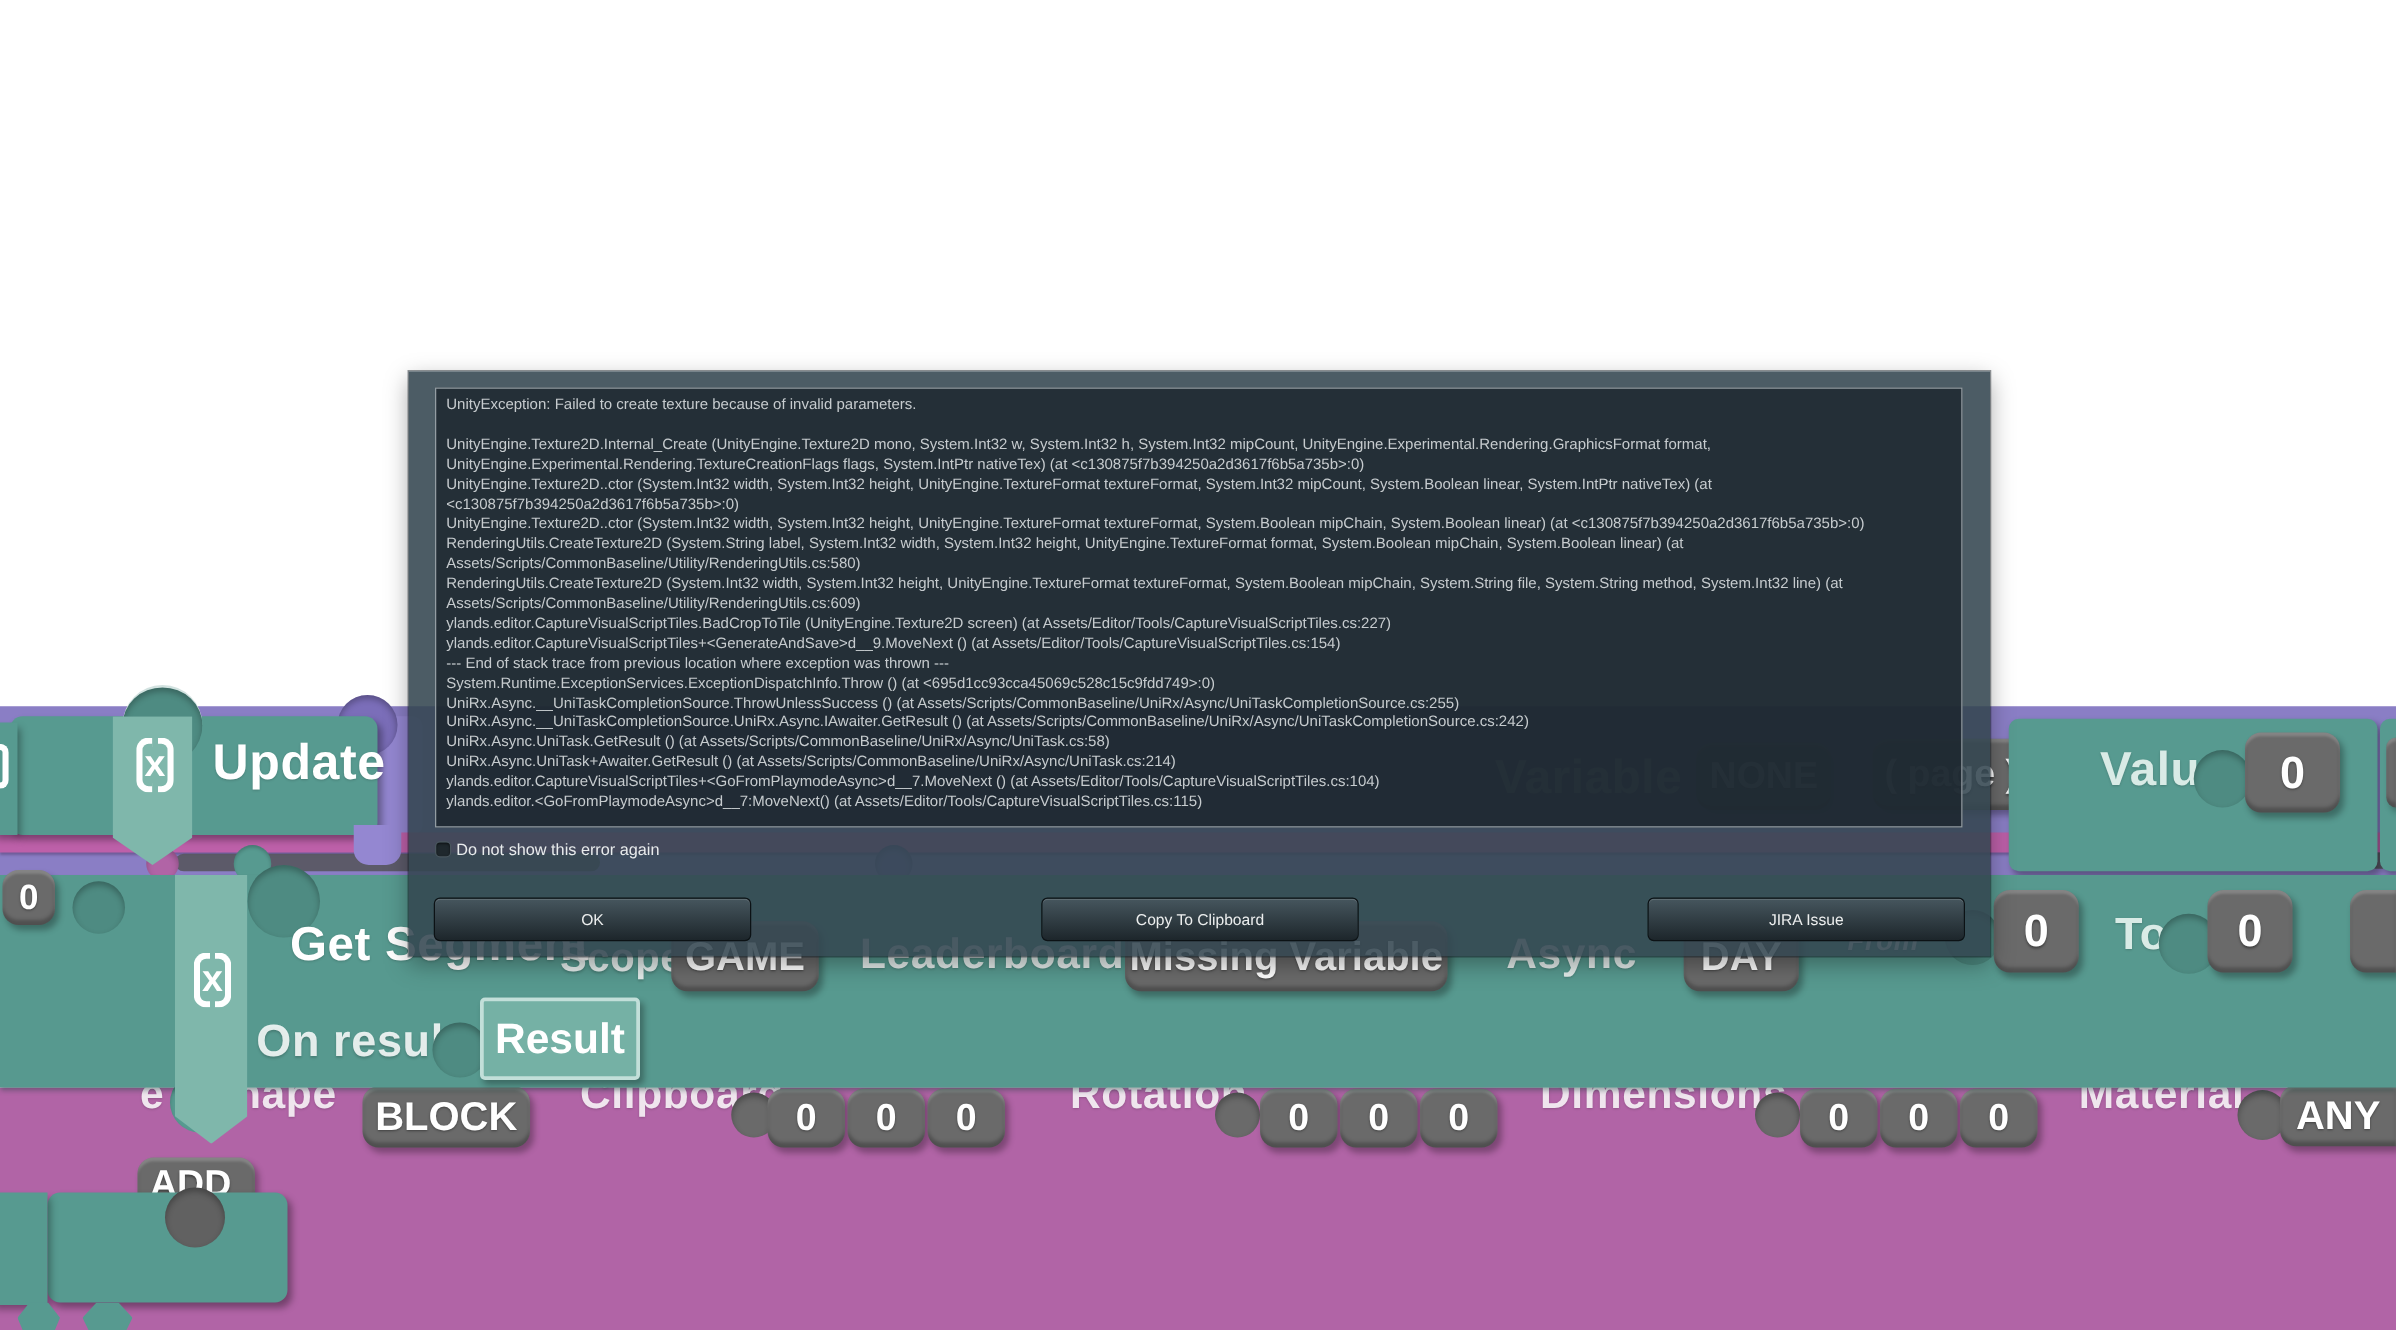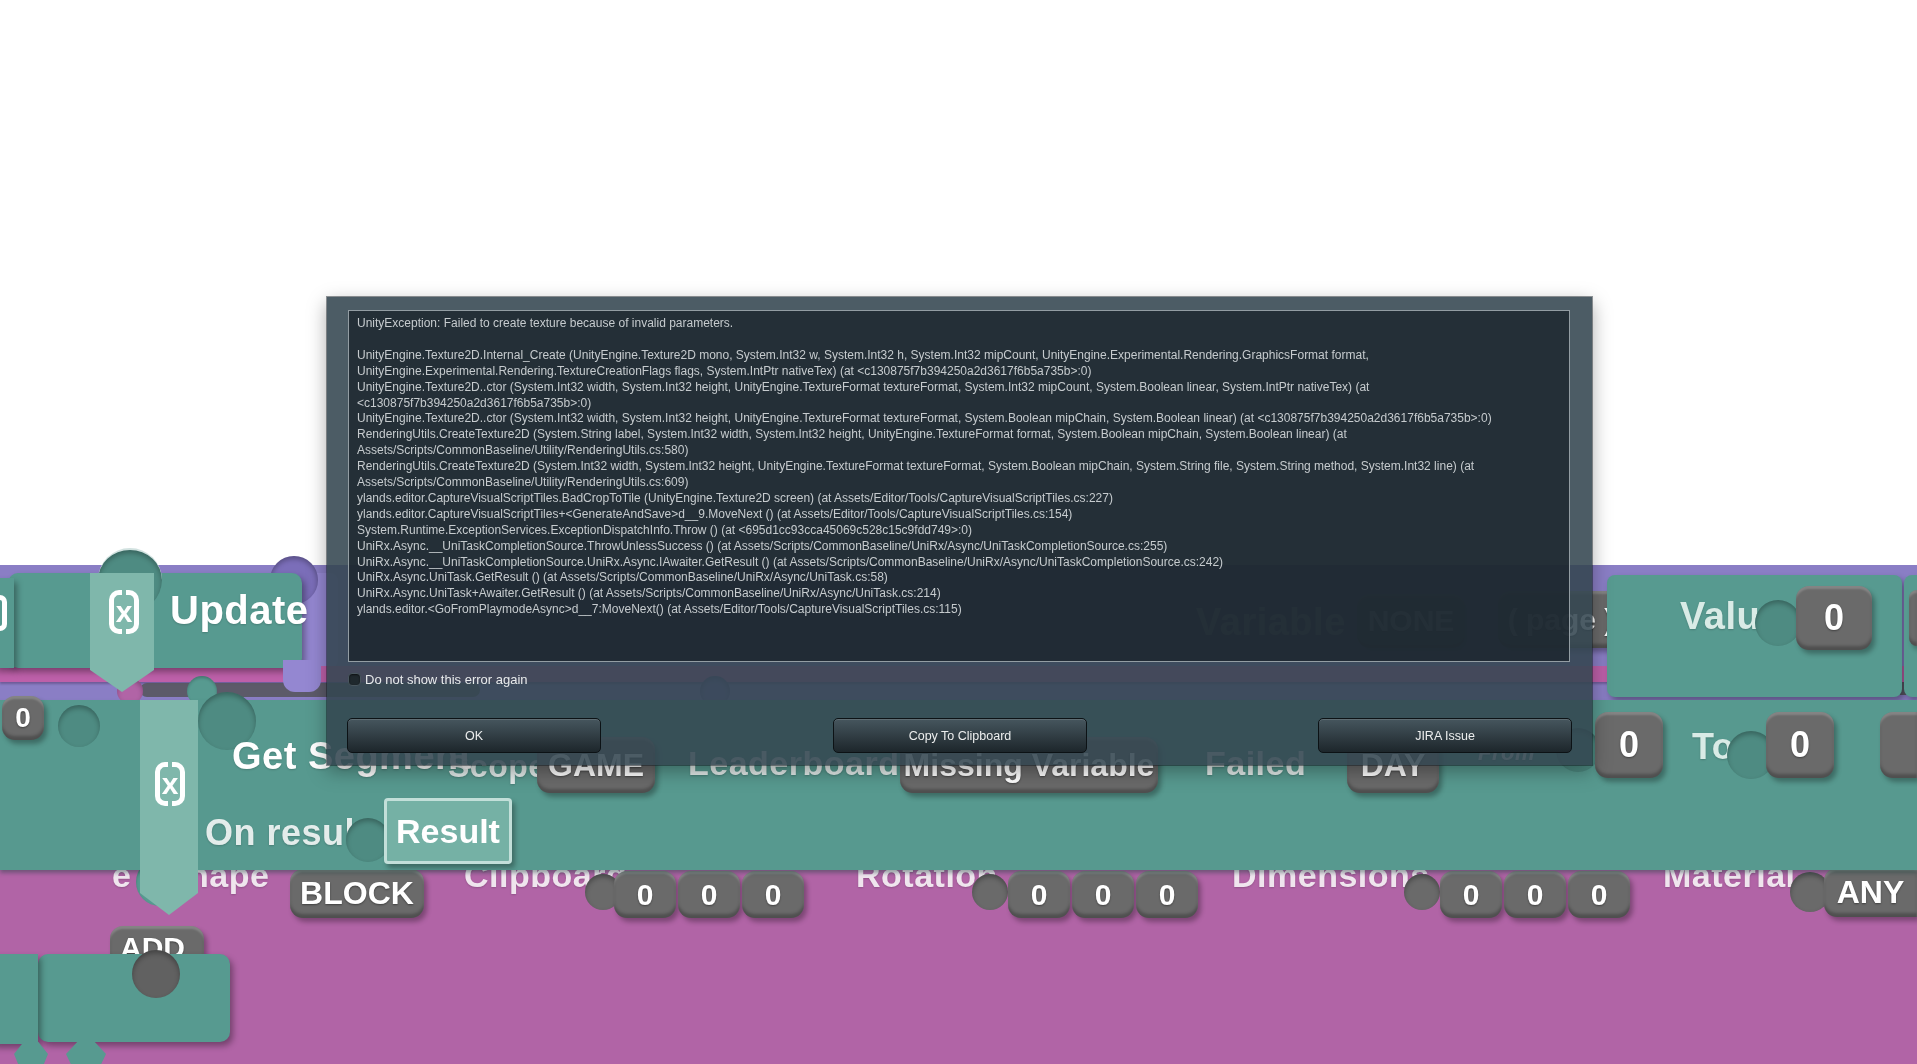--- a/index.html
+++ b/index.html
@@ -128,21 +128,21 @@
     <span class="br l"></span>
       <span class="xch">x</span>
       <span class="br r"></span>
   </div>
   <div class="blabel btitle" style="left:205px; top:735px; font-size:38px; z-index:4;margin-left:27px;">Get Segment</div>
 
   <div class="blabel" style="left:448px; top:748px; font-size:32px; z-index:4;">Scope</div>
   <div class="slot" style="left:537px; top:737px; width:118px; height:56px; font-size:32px; z-index:4;">GAME</div>
   <div class="blabel" style="left:688px; top:744px; font-size:34px; z-index:4;">Leaderboard</div>
   <div class="slot" style="left:900px; top:737px; width:258px; height:56px; font-size:32px; z-index:4;">Missing Variable</div>
-  <div class="blabel" style="left:1205px; top:744px; font-size:34px; z-index:4;">Failed</div>
+  <div class="blabel" style="left:1205px; top:744px; font-size:34px; z-index:4;">Async</div>
   <div class="slot" style="left:1347px; top:737px; width:92px; height:56px; font-size:32px; z-index:4;">DAY</div>
   <div class="blabel" style="left:1478px; top:740px; font-size:22px; z-index:4;font-style:italic;">From</div>
   <div class="ccirc" style="left:1556px; top:728px; width:44px; height:44px; z-index:4;"></div>
   <div class="slot" style="left:1595px; top:712px; width:68px; height:66px; font-size:36px; z-index:4;">0</div>
   <div class="blabel" style="left:1692px; top:726px; font-size:36px; color:#d9ebe6; z-index:4;">To</div>
   <div class="ccirc" style="left:1727px; top:731px; width:48px; height:48px; z-index:4;"></div>
   <div class="slot" style="left:1766px; top:712px; width:68px; height:66px; font-size:36px; z-index:4;">0</div>
   <div class="slot" style="left:1880px; top:712px; width:37px; height:66px; border-radius:13px 0 0 13px; z-index:4;"></div>
 
   <div class="blabel" style="left:205px; top:812px; font-size:36px; z-index:4;">On result</div>
@@ -188,25 +188,27 @@
     <div class="stack-box">
       <div class="tline">UnityException: Failed to create texture because of invalid parameters.</div>
       <div class="tline"></div>
       <div class="tline">UnityEngine.Texture2D.Internal_Create (UnityEngine.Texture2D mono, System.Int32 w, System.Int32 h, System.Int32 mipCount, UnityEngine.Experimental.Rendering.GraphicsFormat format, UnityEngine.Experimental.Rendering.TextureCreationFlags flags, System.IntPtr nativeTex) (at &lt;c130875f7b394250a2d3617f6b5a735b&gt;:0)</div>
       <div class="tline">UnityEngine.Texture2D..ctor (System.Int32 width, System.Int32 height, UnityEngine.TextureFormat textureFormat, System.Int32 mipCount, System.Boolean linear, System.IntPtr nativeTex) (at &lt;c130875f7b394250a2d3617f6b5a735b&gt;:0)</div>
       <div class="tline">UnityEngine.Texture2D..ctor (System.Int32 width, System.Int32 height, UnityEngine.TextureFormat textureFormat, System.Boolean mipChain, System.Boolean linear) (at &lt;c130875f7b394250a2d3617f6b5a735b&gt;:0)</div>
       <div class="tline">RenderingUtils.CreateTexture2D (System.String label, System.Int32 width, System.Int32 height, UnityEngine.TextureFormat format, System.Boolean mipChain, System.Boolean linear) (at Assets/Scripts/CommonBaseline/Utility/RenderingUtils.cs:580)</div>
       <div class="tline">RenderingUtils.CreateTexture2D (System.Int32 width, System.Int32 height, UnityEngine.TextureFormat textureFormat, System.Boolean mipChain, System.String file, System.String method, System.Int32 line) (at Assets/Scripts/CommonBaseline/Utility/RenderingUtils.cs:609)</div>
       <div class="tline">ylands.editor.CaptureVisualScriptTiles.BadCropToTile (UnityEngine.Texture2D screen) (at Assets/Editor/Tools/CaptureVisualScriptTiles.cs:227)</div>
       <div class="tline">ylands.editor.CaptureVisualScriptTiles+&lt;GenerateAndSave&gt;d__9.MoveNext () (at Assets/Editor/Tools/CaptureVisualScriptTiles.cs:154)</div>
+      <div class="tline">--- End of stack trace from previous location where exception was thrown ---</div>
       <div class="tline">System.Runtime.ExceptionServices.ExceptionDispatchInfo.Throw () (at &lt;695d1cc93cca45069c528c15c9fdd749&gt;:0)</div>
       <div class="tline">UniRx.Async.__UniTaskCompletionSource.ThrowUnlessSuccess () (at Assets/Scripts/CommonBaseline/UniRx/Async/UniTaskCompletionSource.cs:255)</div>
       <div class="tline">UniRx.Async.__UniTaskCompletionSource.UniRx.Async.IAwaiter.GetResult () (at Assets/Scripts/CommonBaseline/UniRx/Async/UniTaskCompletionSource.cs:242)</div>
       <div class="tline">UniRx.Async.UniTask.GetResult () (at Assets/Scripts/CommonBaseline/UniRx/Async/UniTask.cs:58)</div>
       <div class="tline">UniRx.Async.UniTask+Awaiter.GetResult () (at Assets/Scripts/CommonBaseline/UniRx/Async/UniTask.cs:214)</div>
+      <div class="tline">ylands.editor.CaptureVisualScriptTiles+&lt;GoFromPlaymodeAsync&gt;d__7.MoveNext () (at Assets/Editor/Tools/CaptureVisualScriptTiles.cs:104)</div>
       <div class="tline">ylands.editor.&lt;GoFromPlaymodeAsync&gt;d__7:MoveNext() (at Assets/Editor/Tools/CaptureVisualScriptTiles.cs:115)</div>
     </div>
     <div class="chk-row">
       <div class="chk"></div>
       <div class="chk-label">Do not show this error again</div>
     </div>
     <div class="dbtn" style="left:20px;">OK</div>
     <div class="dbtn" style="left:506px;">Copy To Clipboard</div>
     <div class="dbtn" style="left:991px;">JIRA Issue</div>
   </div>

